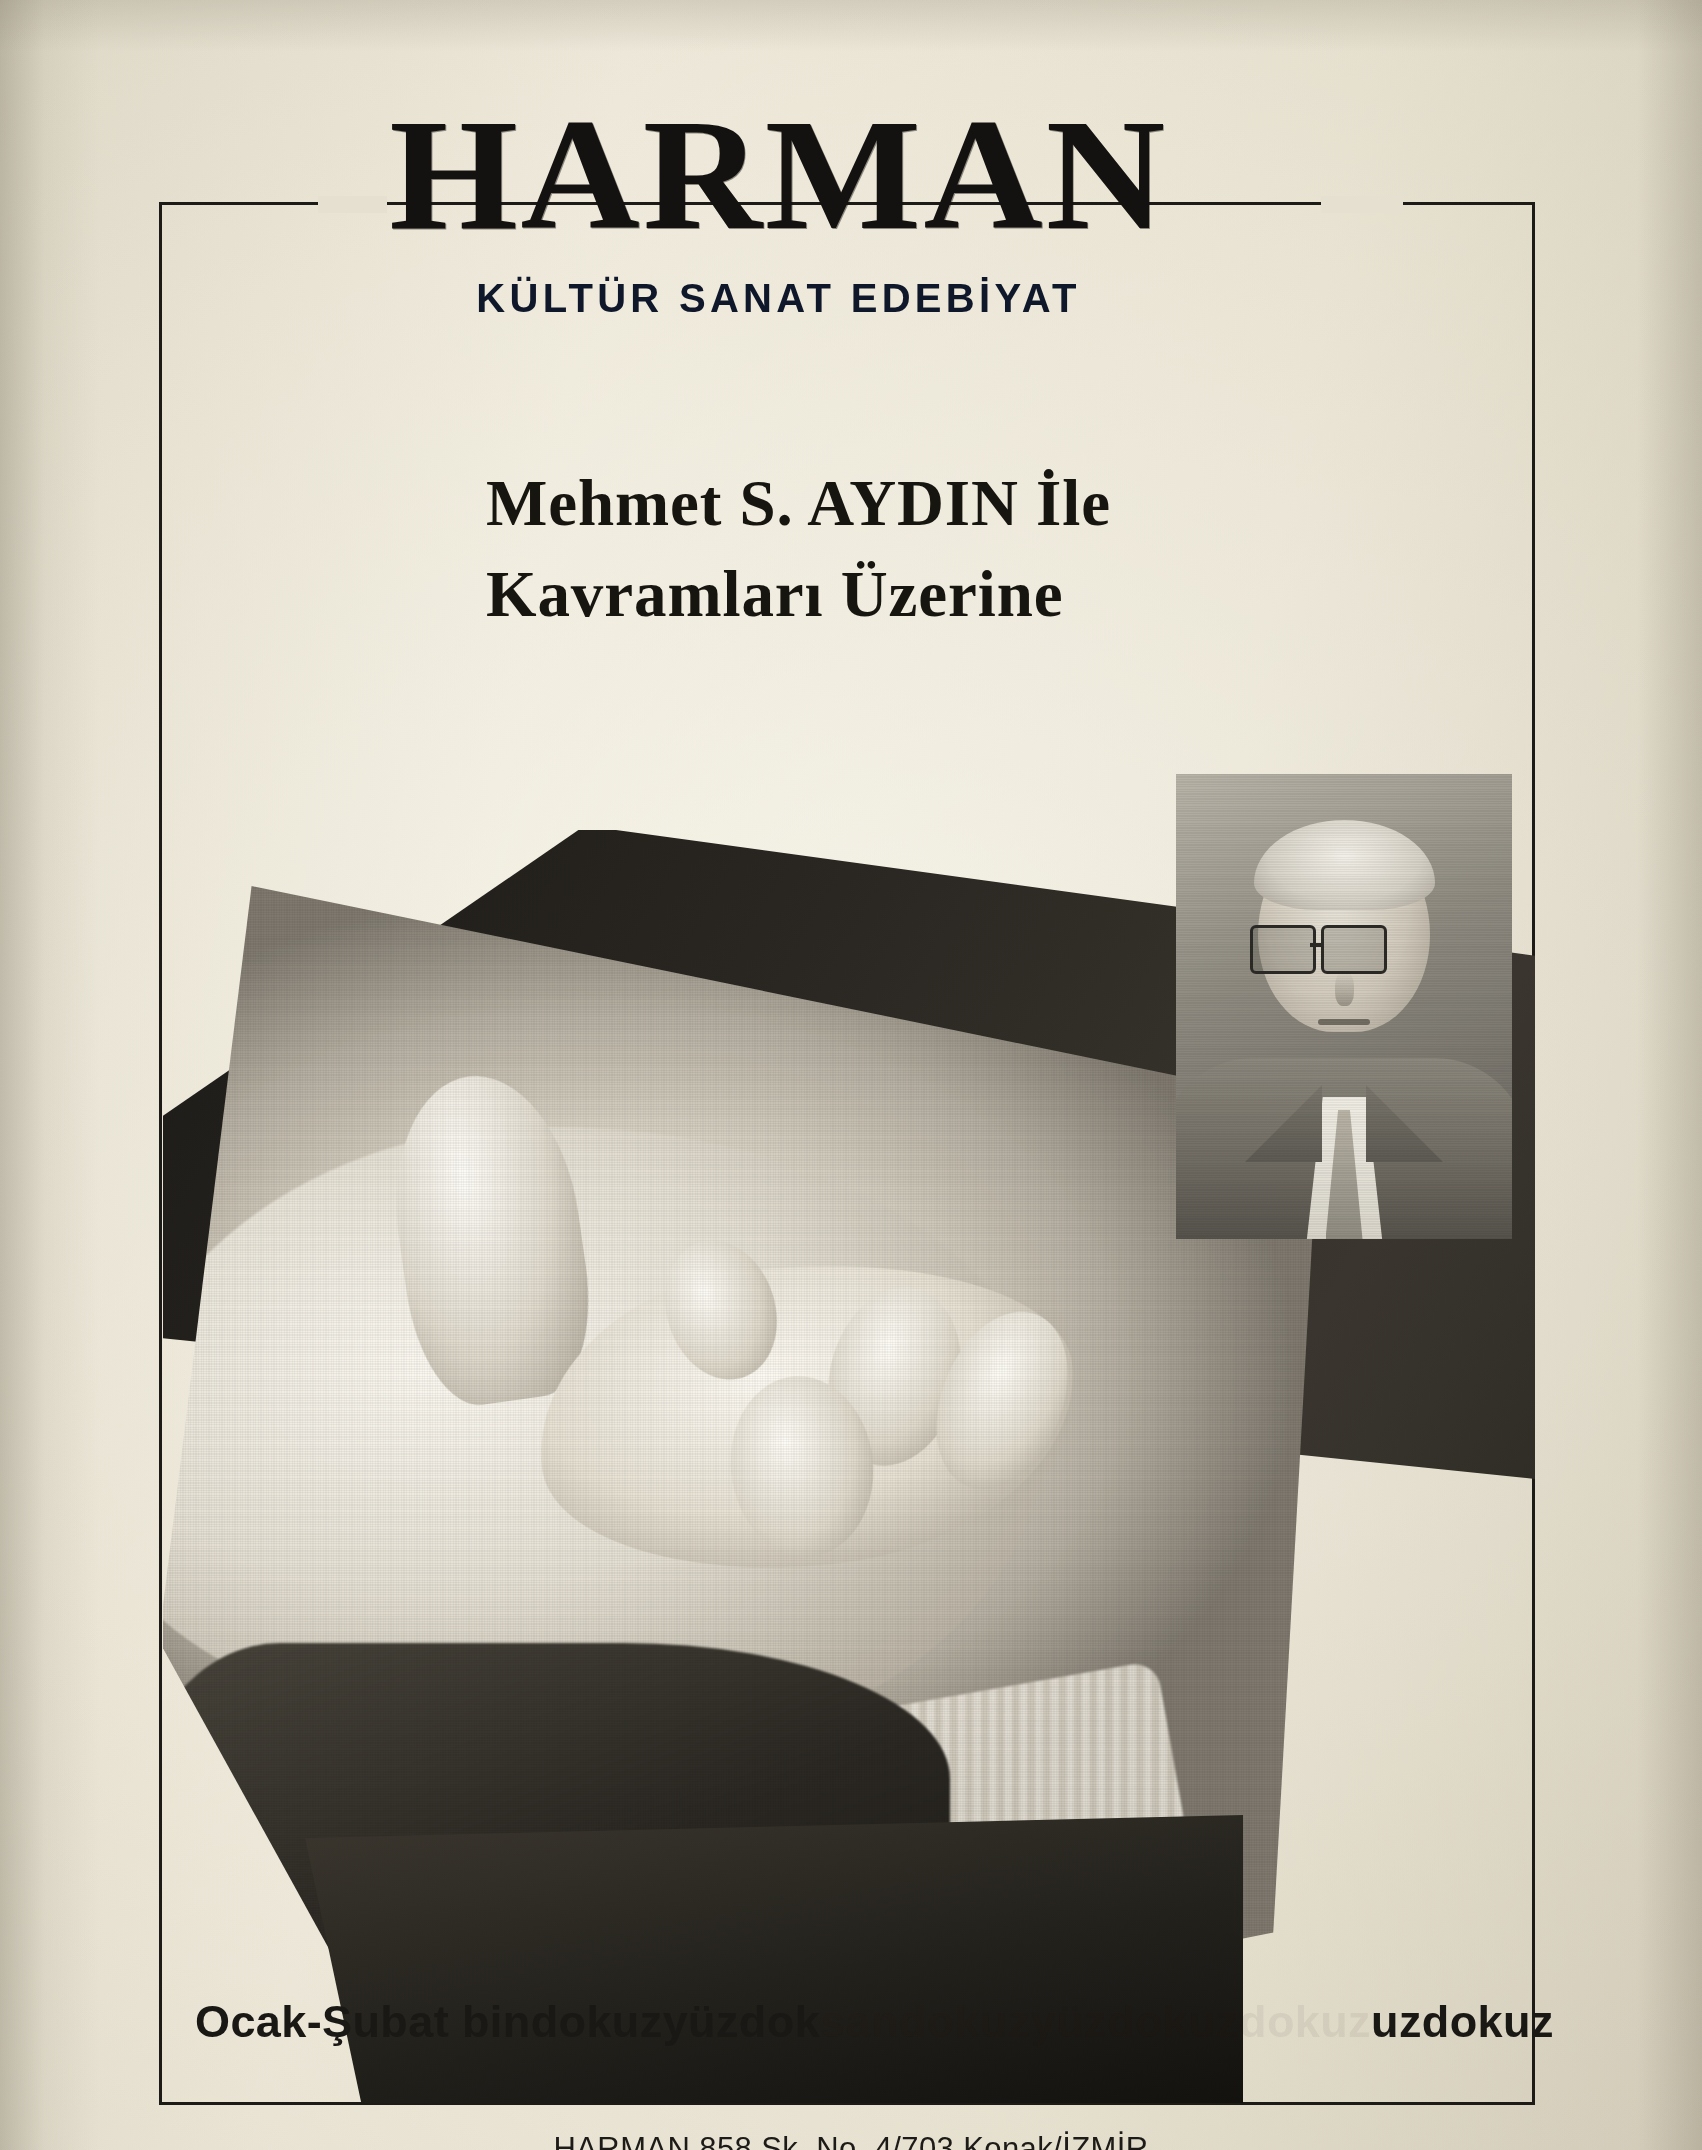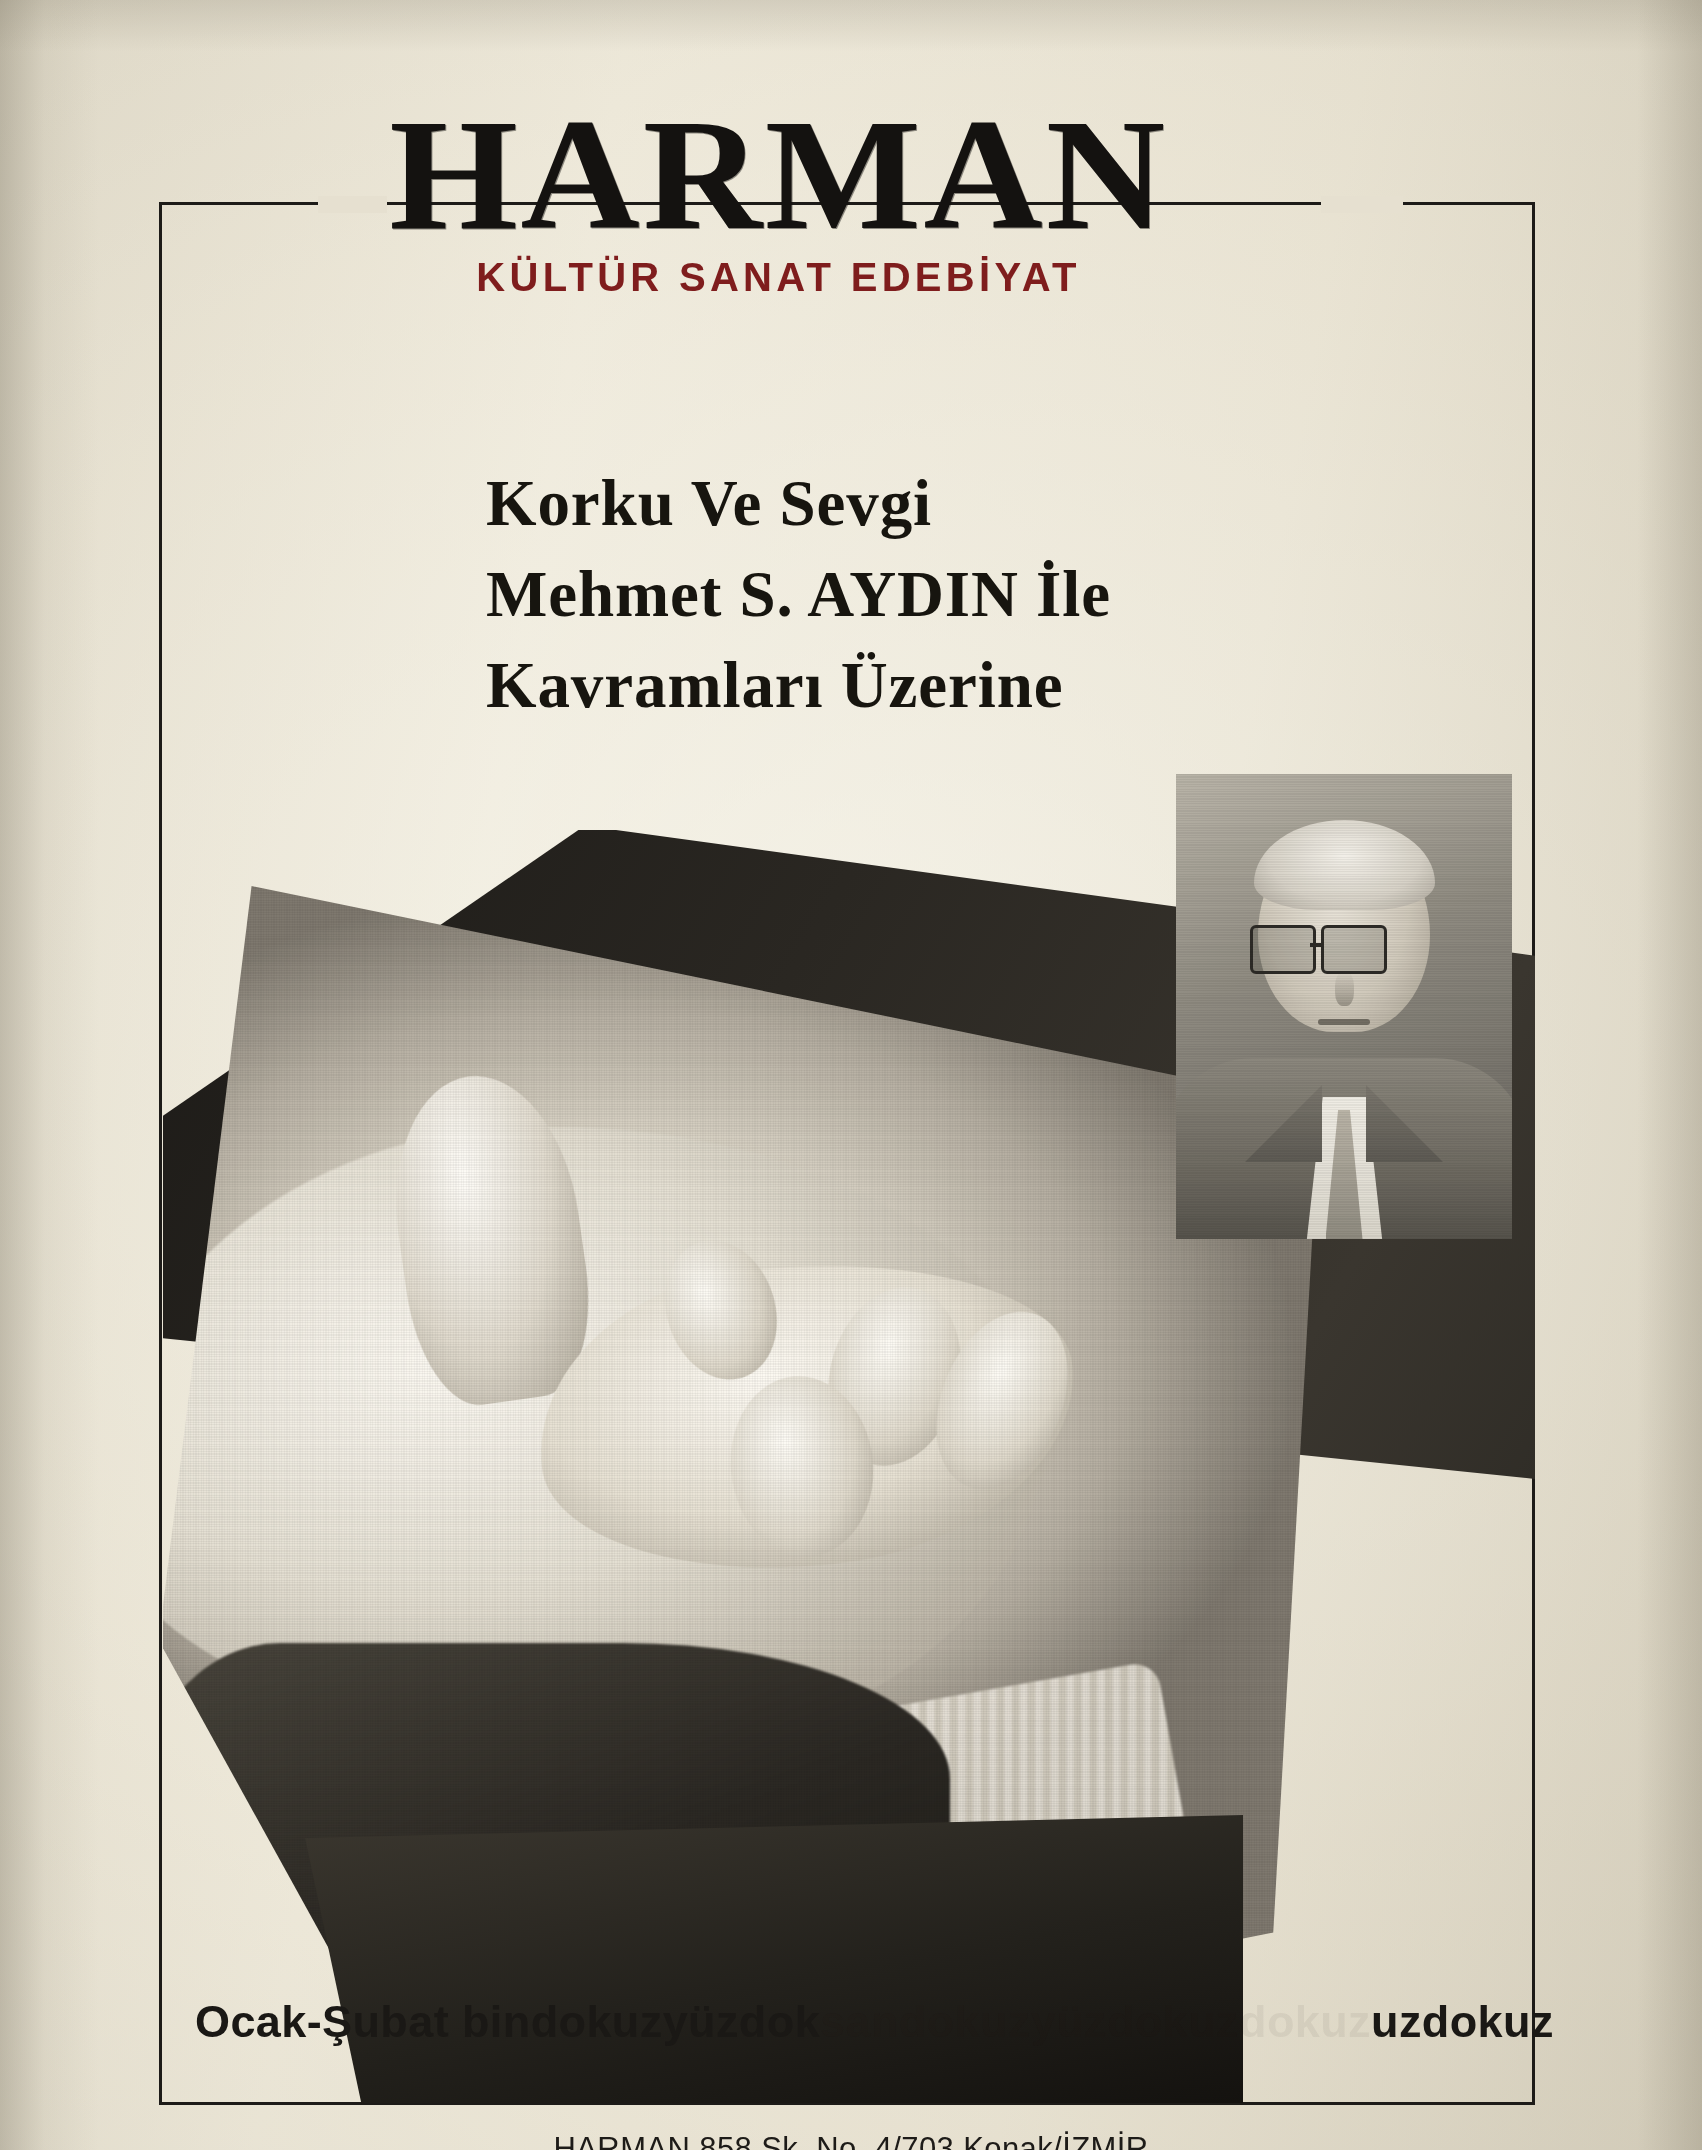--- a/index.html
+++ b/index.html
@@ -60,26 +60,26 @@
     font-family: "Liberation Serif", serif;
     font-weight: bold;
     font-size: 159px;
     letter-spacing: 2.6px;
     line-height: 1.0;
     color: #141210;
     transform: scaleX(1.04);
     text-shadow: 0.9px 0.9px 0 rgba(20,18,16,0.45);
   }
   #masthead-subtitle {
-    margin-top: 1px;
+    margin-top: 22px;
     font-family: "Liberation Sans", sans-serif;
     font-weight: bold;
     font-size: 40px;
     letter-spacing: 4.3px;
-    color: #7f1d1d;
+    color: #0f172a;
   }
 
   
   #frame {
     position: absolute;
     left: 159px;
     top: 202px;
     width: 1376px;
     height: 1903px;
     border: 3.4px solid #1d1b18;
@@ -375,21 +375,20 @@
   <div id="frame"></div>
   <div id="frame-gap-left" class="frame-gap"></div>
   <div id="frame-gap-right" class="frame-gap"></div>
 
   <div id="masthead">
     <div id="masthead-title">HARMAN</div>
     <div id="masthead-subtitle">KÜLTÜR SANAT EDEBİYAT</div>
   </div>
 
   <div id="headline">
-    <span class="hl">Korku Ve Sevgi</span>
     <span class="hl">Mehmet S. AYDIN İle</span>
     <span class="hl">Kavramları Üzerine</span>
   </div>
 
   <div id="photo-wrap">
     <div id="photo-slab"></div>
     <div id="photo-hands">
       <div class="big-palm"></div>
       <div class="thumb"></div>
       <div class="baby-hand"></div>

